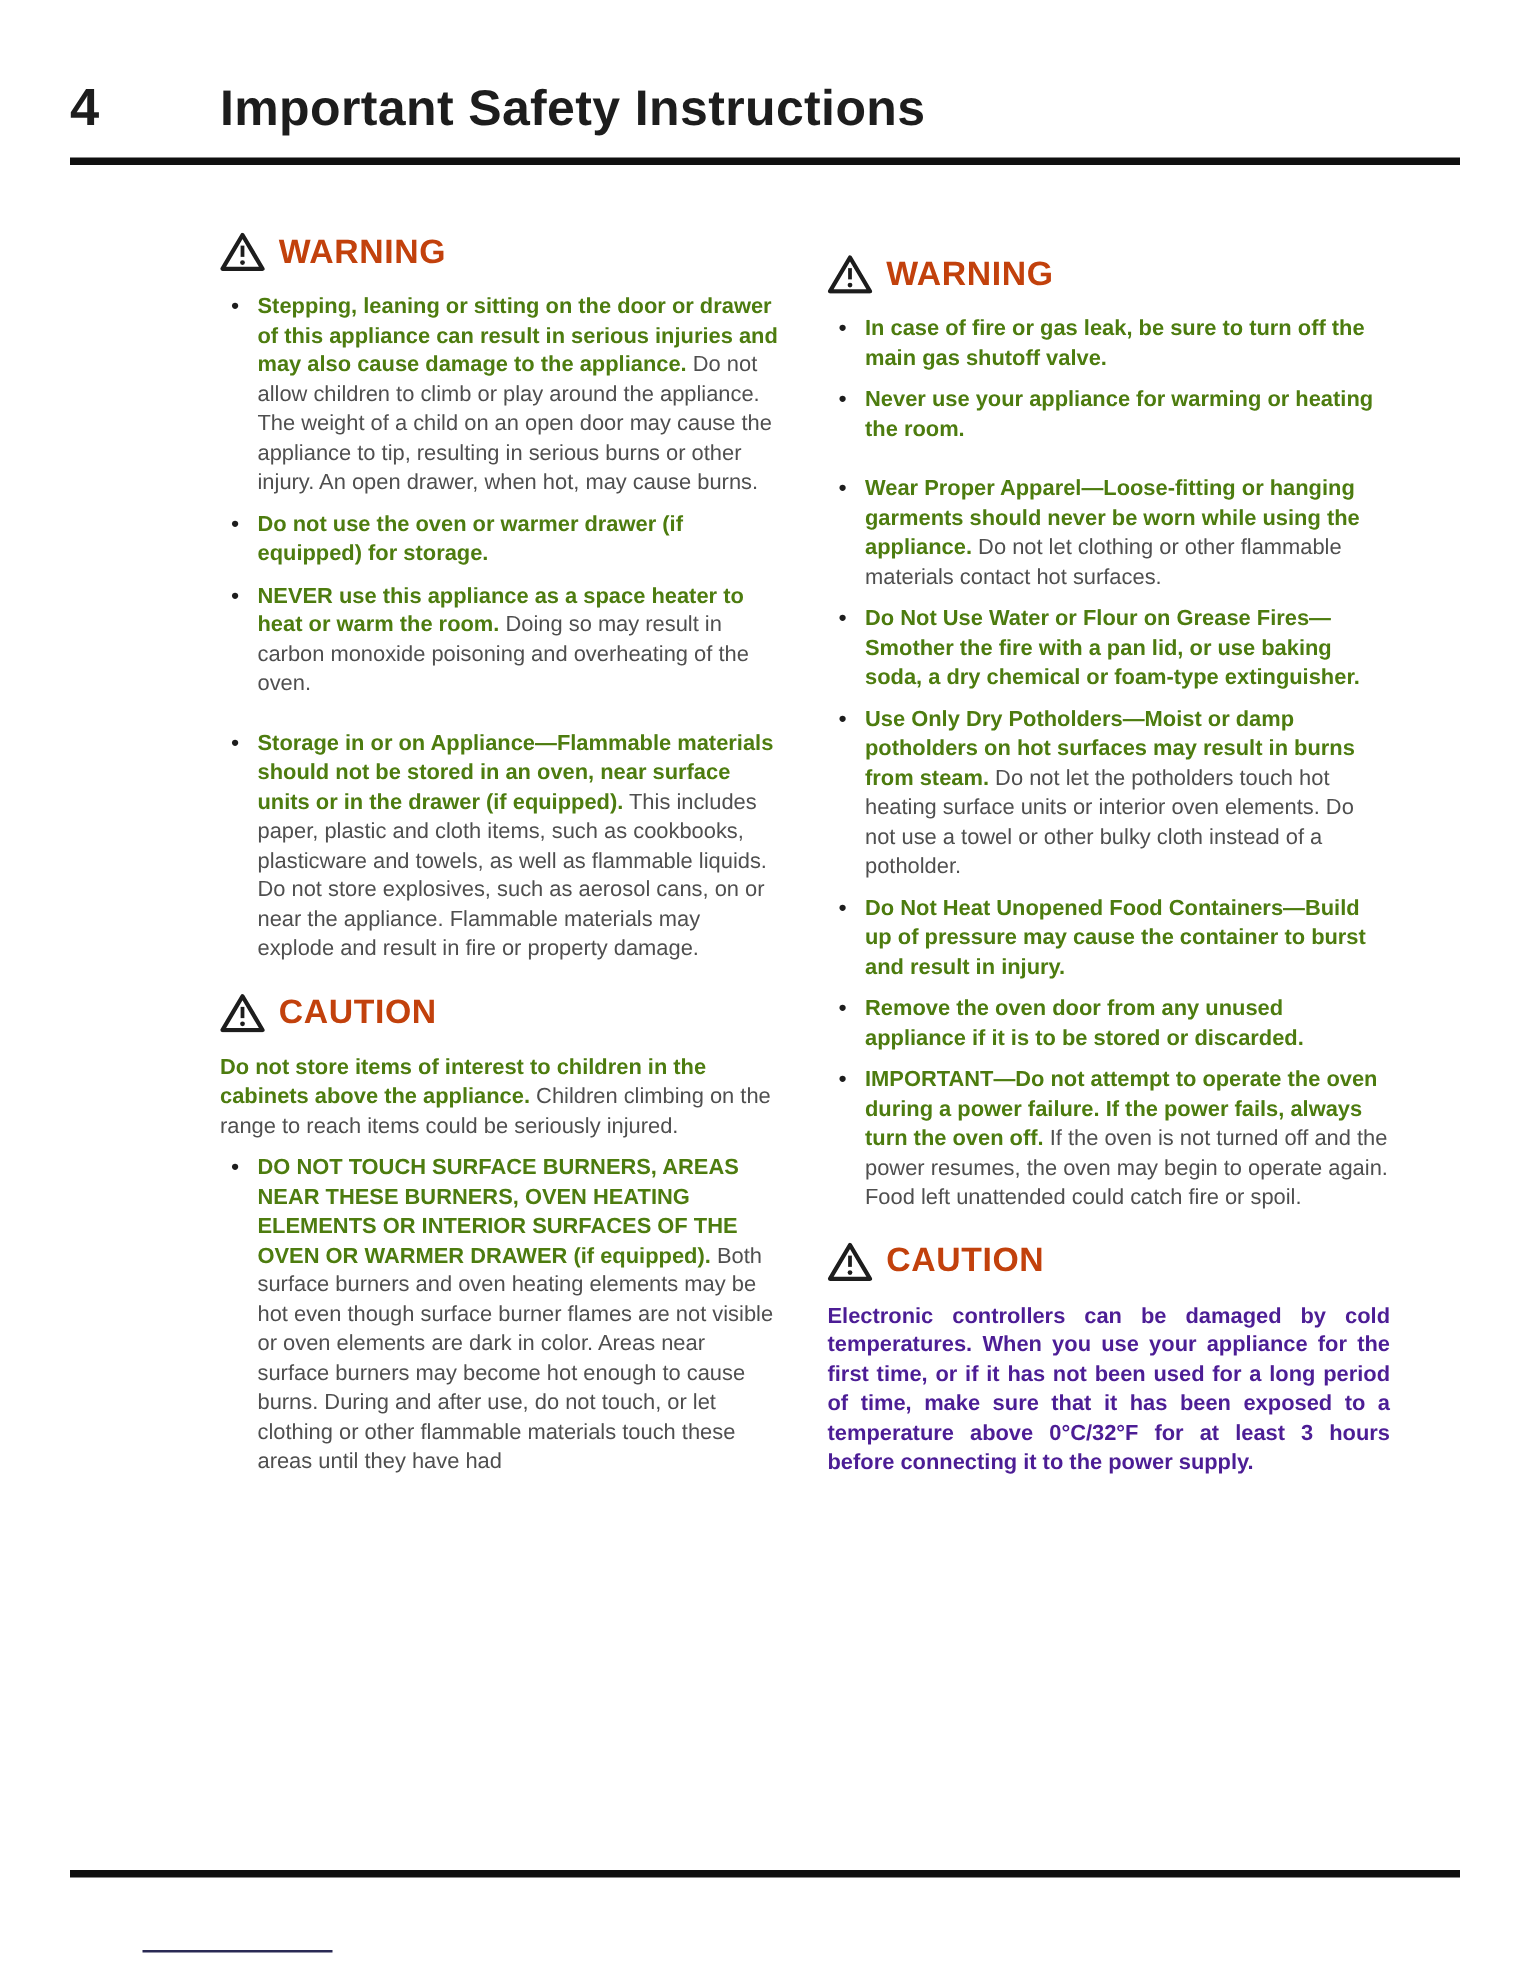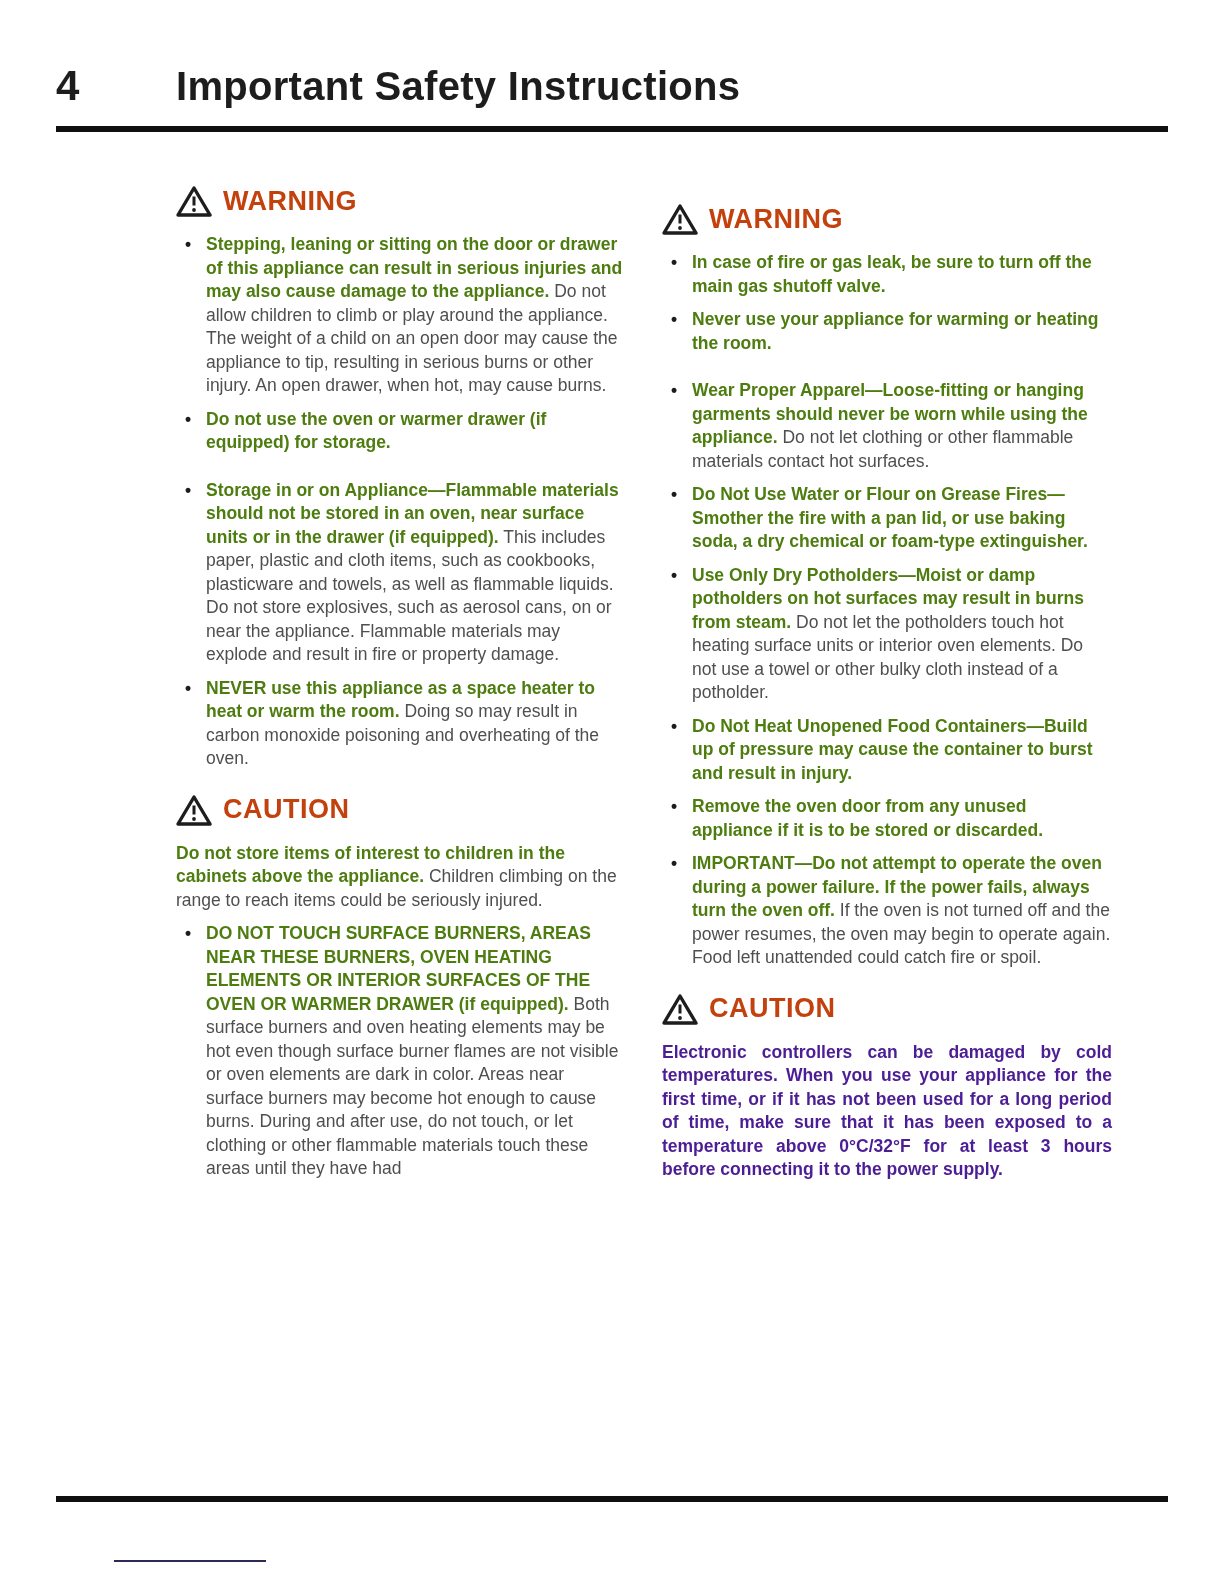--- a/index.html
+++ b/index.html
@@ -111,30 +111,30 @@
     <p class="bullet">
       <b>Stepping, leaning or sitting on the door or drawer of this appliance can result in serious injuries and may also cause damage to the appliance.</b>
       <span>Do not allow children to climb or play around the appliance. The weight of a child on an open door may cause the appliance to tip, resulting in serious burns or other injury. An open drawer, when hot, may cause burns.</span>
     </p>
 
     <p class="bullet">
       <b>Do not use the oven or warmer drawer (if equipped) for storage.</b>
       <span></span>
     </p>
 
+    <p class="bullet">
+      <b>NEVER use this appliance as a space heater to heat or warm the room.</b>
+      <span>Doing so may result in carbon monoxide poisoning and overheating of the oven.</span>
+    </p>
+
     <p class="bullet gap-top">
       <b>Storage in or on Appliance—Flammable materials should not be stored in an oven, near surface units or in the drawer (if equipped).</b>
       <span>This includes paper, plastic and cloth items, such as cookbooks, plasticware and towels, as well as flammable liquids. Do not store explosives, such as aerosol cans, on or near the appliance. Flammable materials may explode and result in fire or property damage.</span>
     </p>
 
-    <p class="bullet">
-      <b>NEVER use this appliance as a space heater to heat or warm the room.</b>
-      <span>Doing so may result in carbon monoxide poisoning and overheating of the oven.</span>
-    </p>
-
     <div class="hazard-header gap-top">
       <svg class="tri" width="36" height="31" viewBox="0 0 36 31">
         <path d="M18 2 L34 29 L2 29 Z" fill="none" stroke="#1d1d1d" stroke-width="3.4" stroke-linejoin="round"></path>
         <rect x="16.5" y="10.5" width="3" height="9" fill="#1d1d1d"></rect>
         <circle cx="18" cy="24" r="1.9" fill="#1d1d1d"></circle>
       </svg>
       <span>CAUTION</span>
     </div>
 
     <p class="para">

